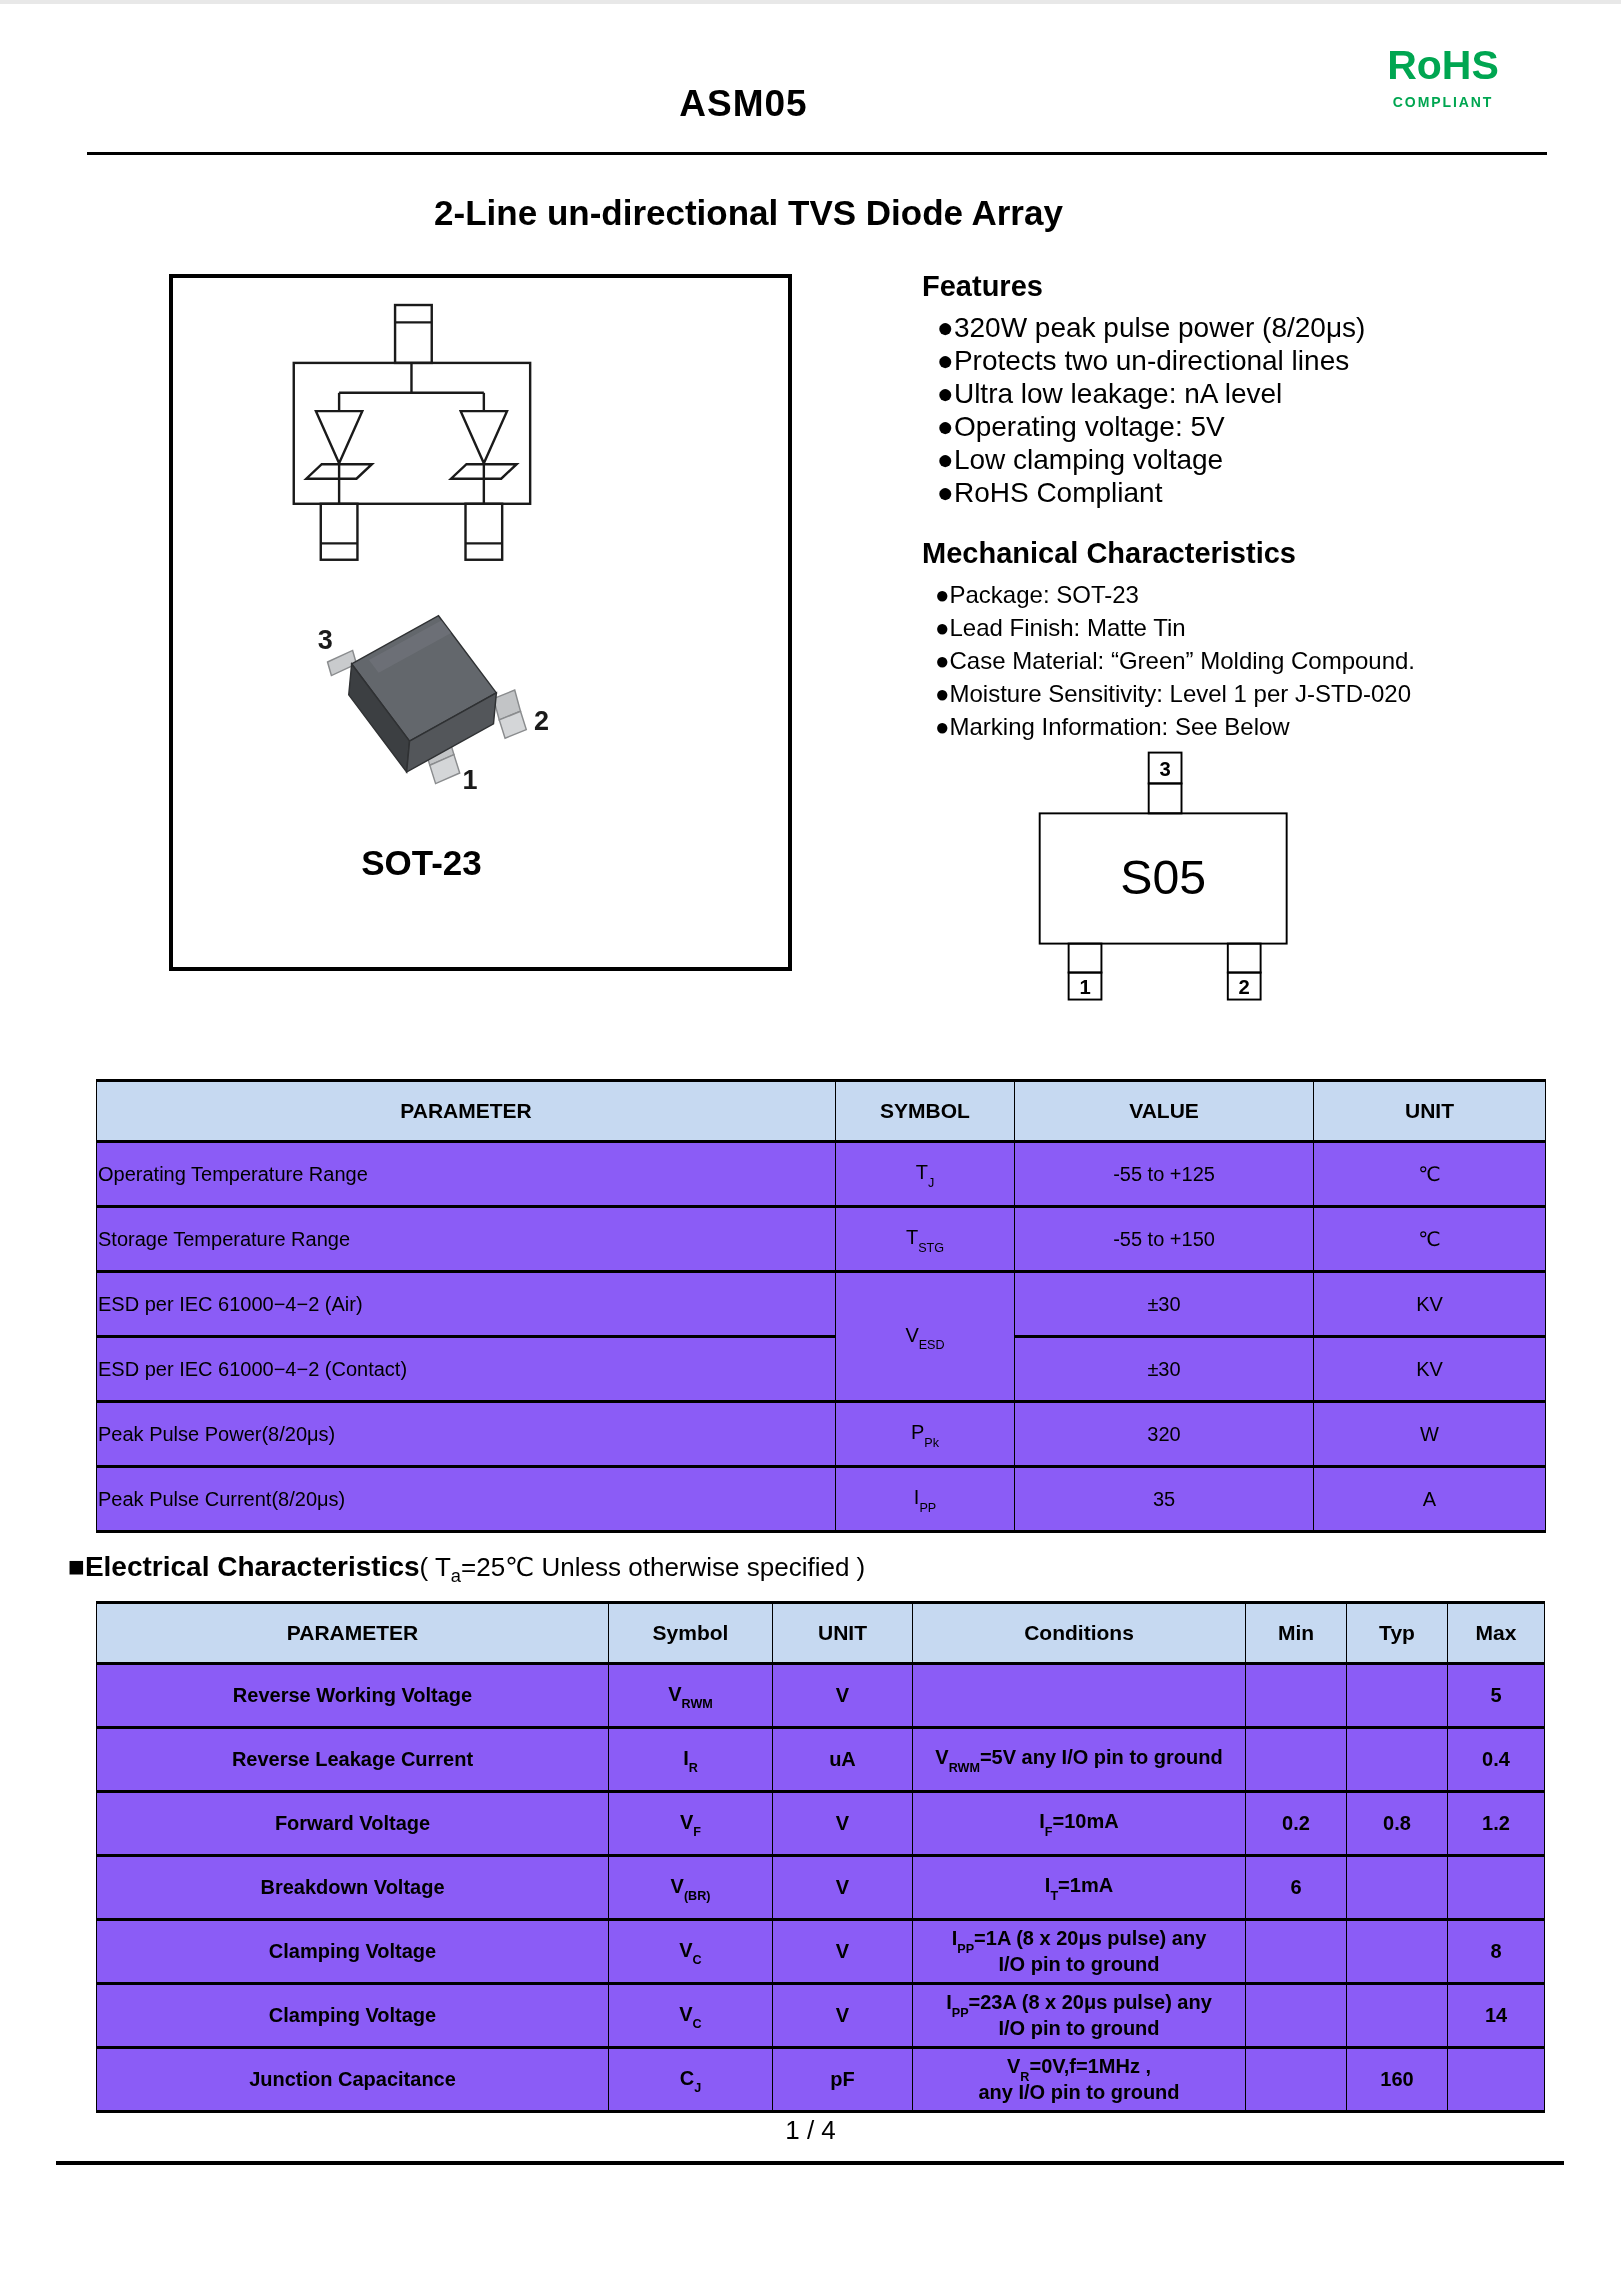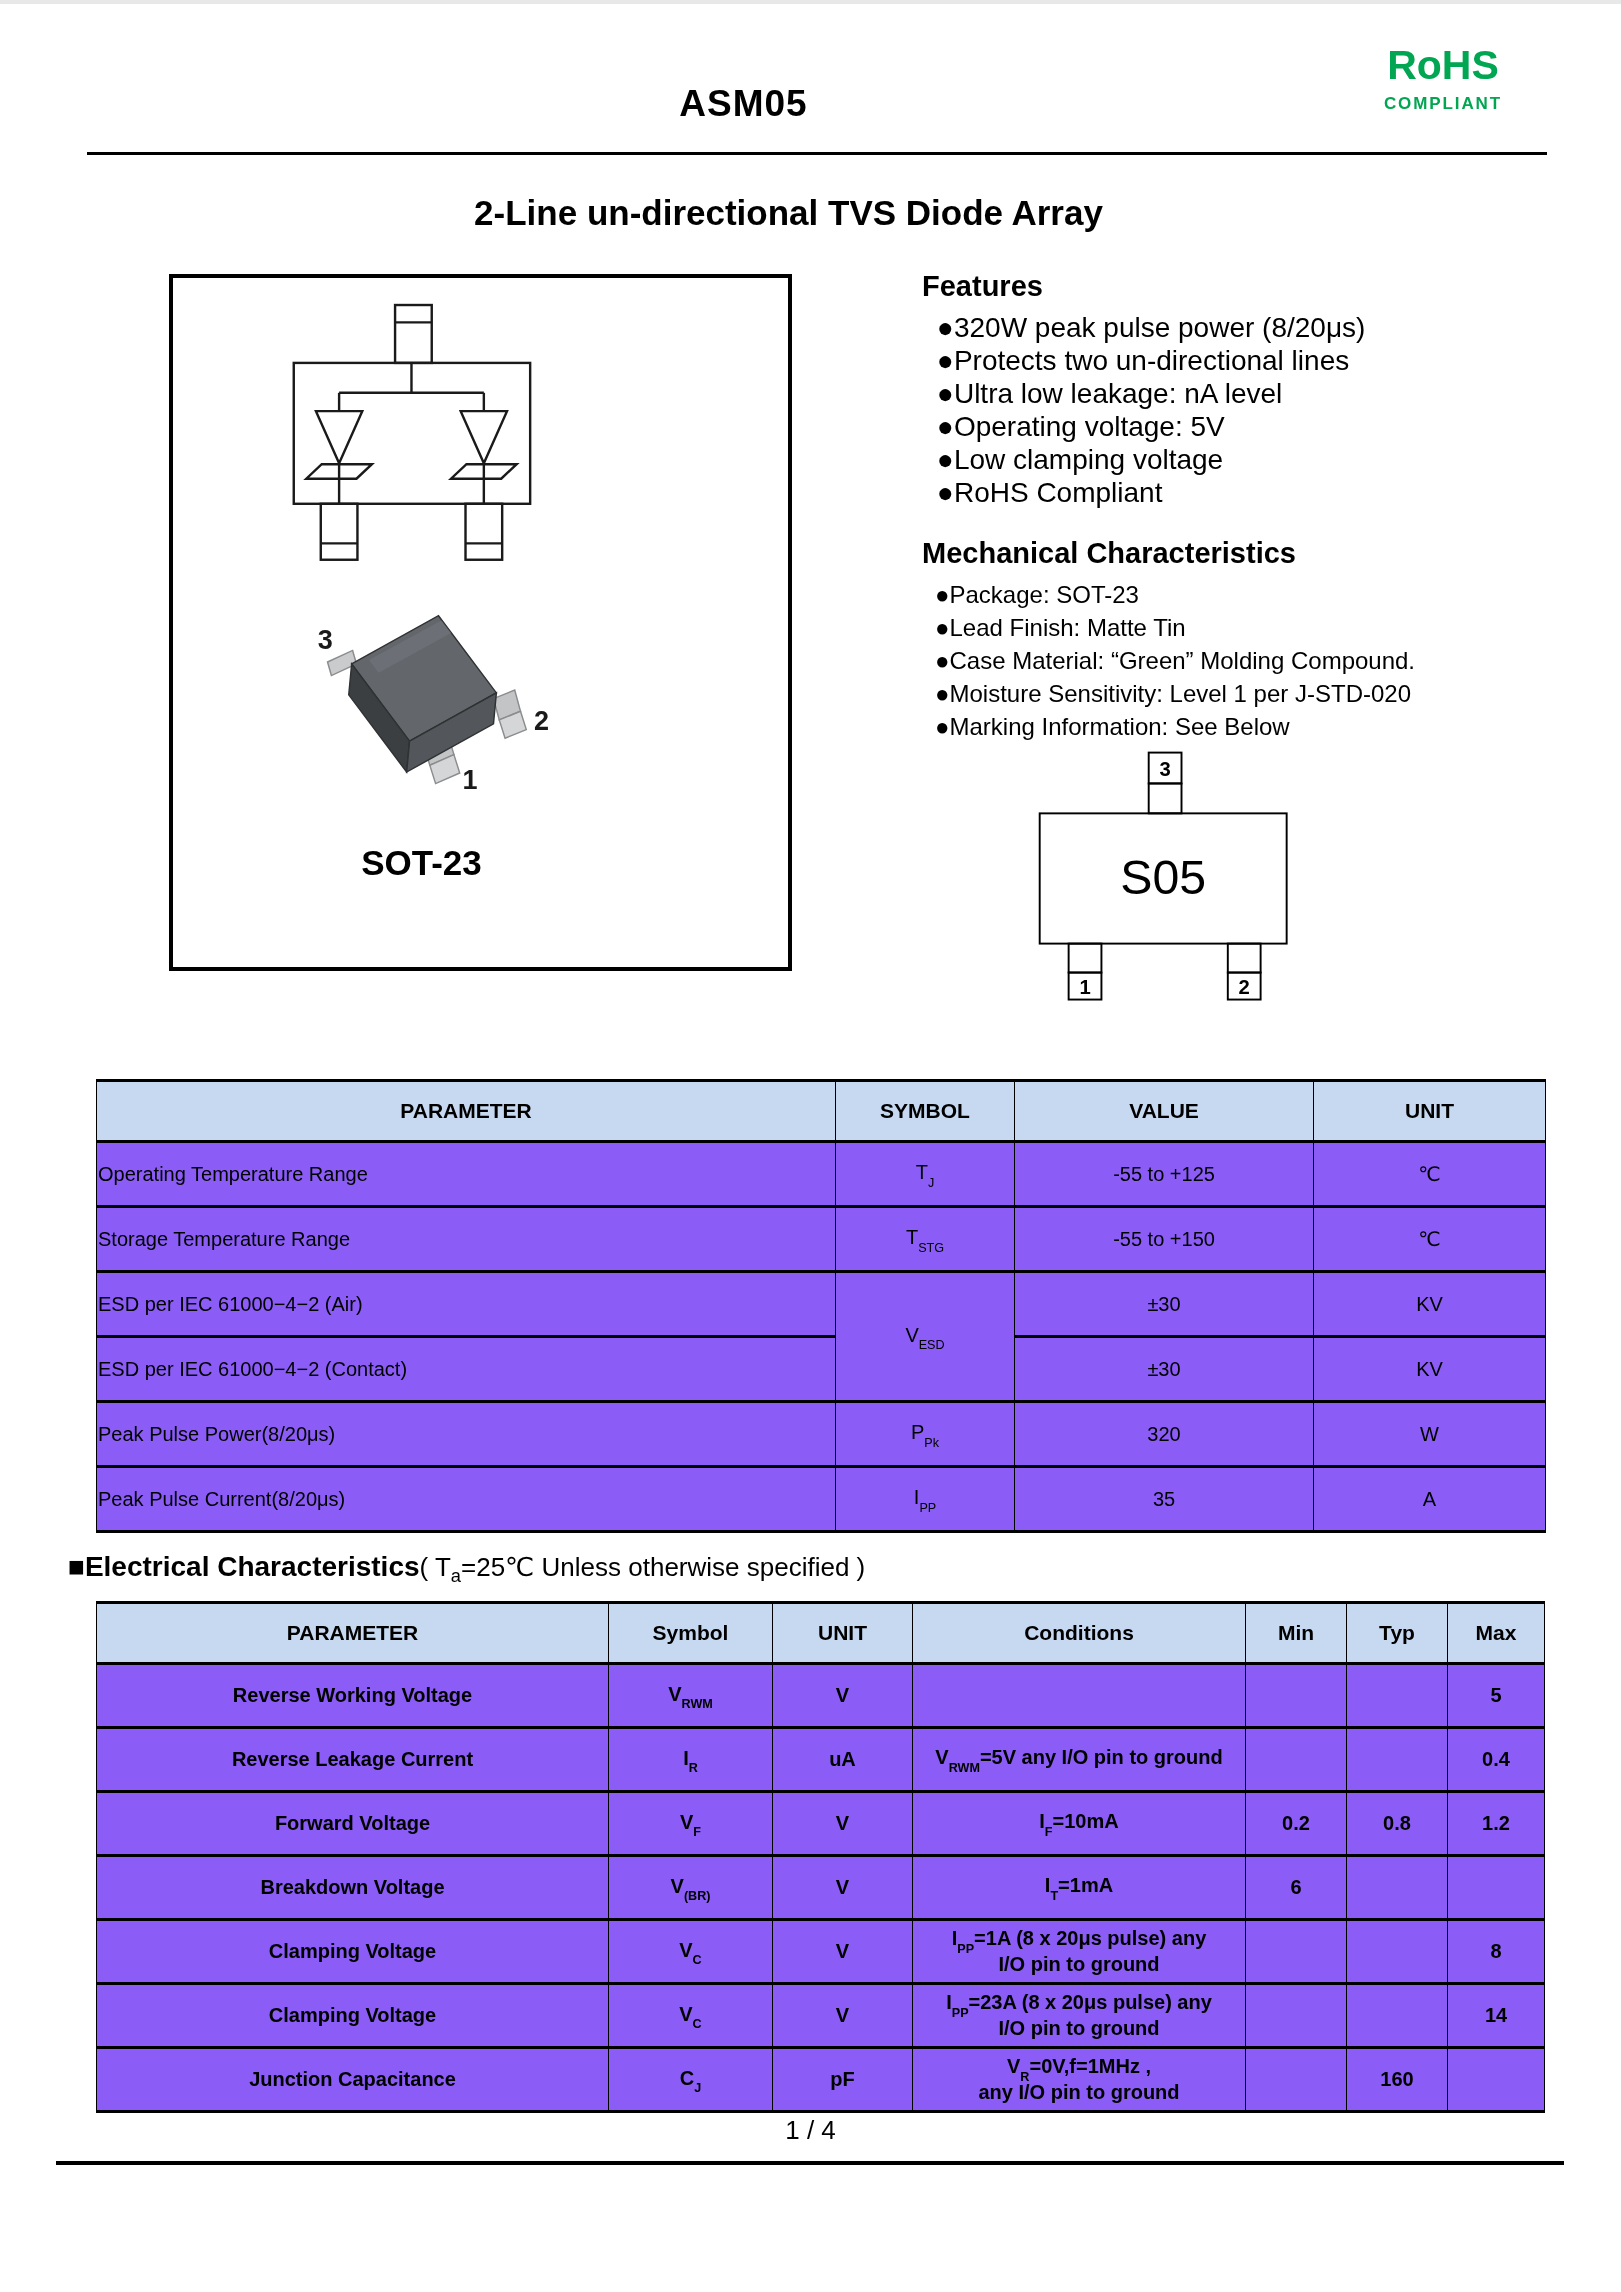--- a/index.html
+++ b/index.html
@@ -8,26 +8,26 @@
     font-family:"Liberation Sans","DejaVu Sans",sans-serif; color:#000;
     margin:4px auto; overflow:hidden;
   }
   
   .part-number{
     position:absolute; left:58px; top:79px; width:1371px;
     text-align:center; font-size:37px; font-weight:bold; letter-spacing:1px;
   }
   .rohs{position:absolute; left:1366px; top:39px; width:154px; text-align:center;}
   .rohs-main{font-size:41px; font-weight:bold; color:#00A651; line-height:1.1;}
-  .rohs-sub{font-size:17px; font-weight:bold; color:#00A651; letter-spacing:1.9px; margin-top:5.8px;}
+  .rohs-sub{font-size:14px; font-weight:bold; color:#00A651; letter-spacing:1.9px; margin-top:5.8px;}
   .header-rule{position:absolute; left:87px; top:148px; width:1460px; height:2.9px; background:#000;}
   
   .doc-title{
     position:absolute; left:0px; top:189px; width:1497px;
-    text-align:center; font-size:35px; font-weight:bold;padding-left:40px;
+    text-align:center; font-size:35px; font-weight:bold;
   }
   
   .package-box{
     position:absolute; left:169px; top:270px; width:623px; height:697px;
     border:4.8px solid #000; box-sizing:border-box;
   }
   .package-box svg{position:absolute; left:0; top:0;}
   .package-label{
     position:absolute; left:0px; top:565px; width:497px; text-align:center;
     font-size:35px; font-weight:bold;

